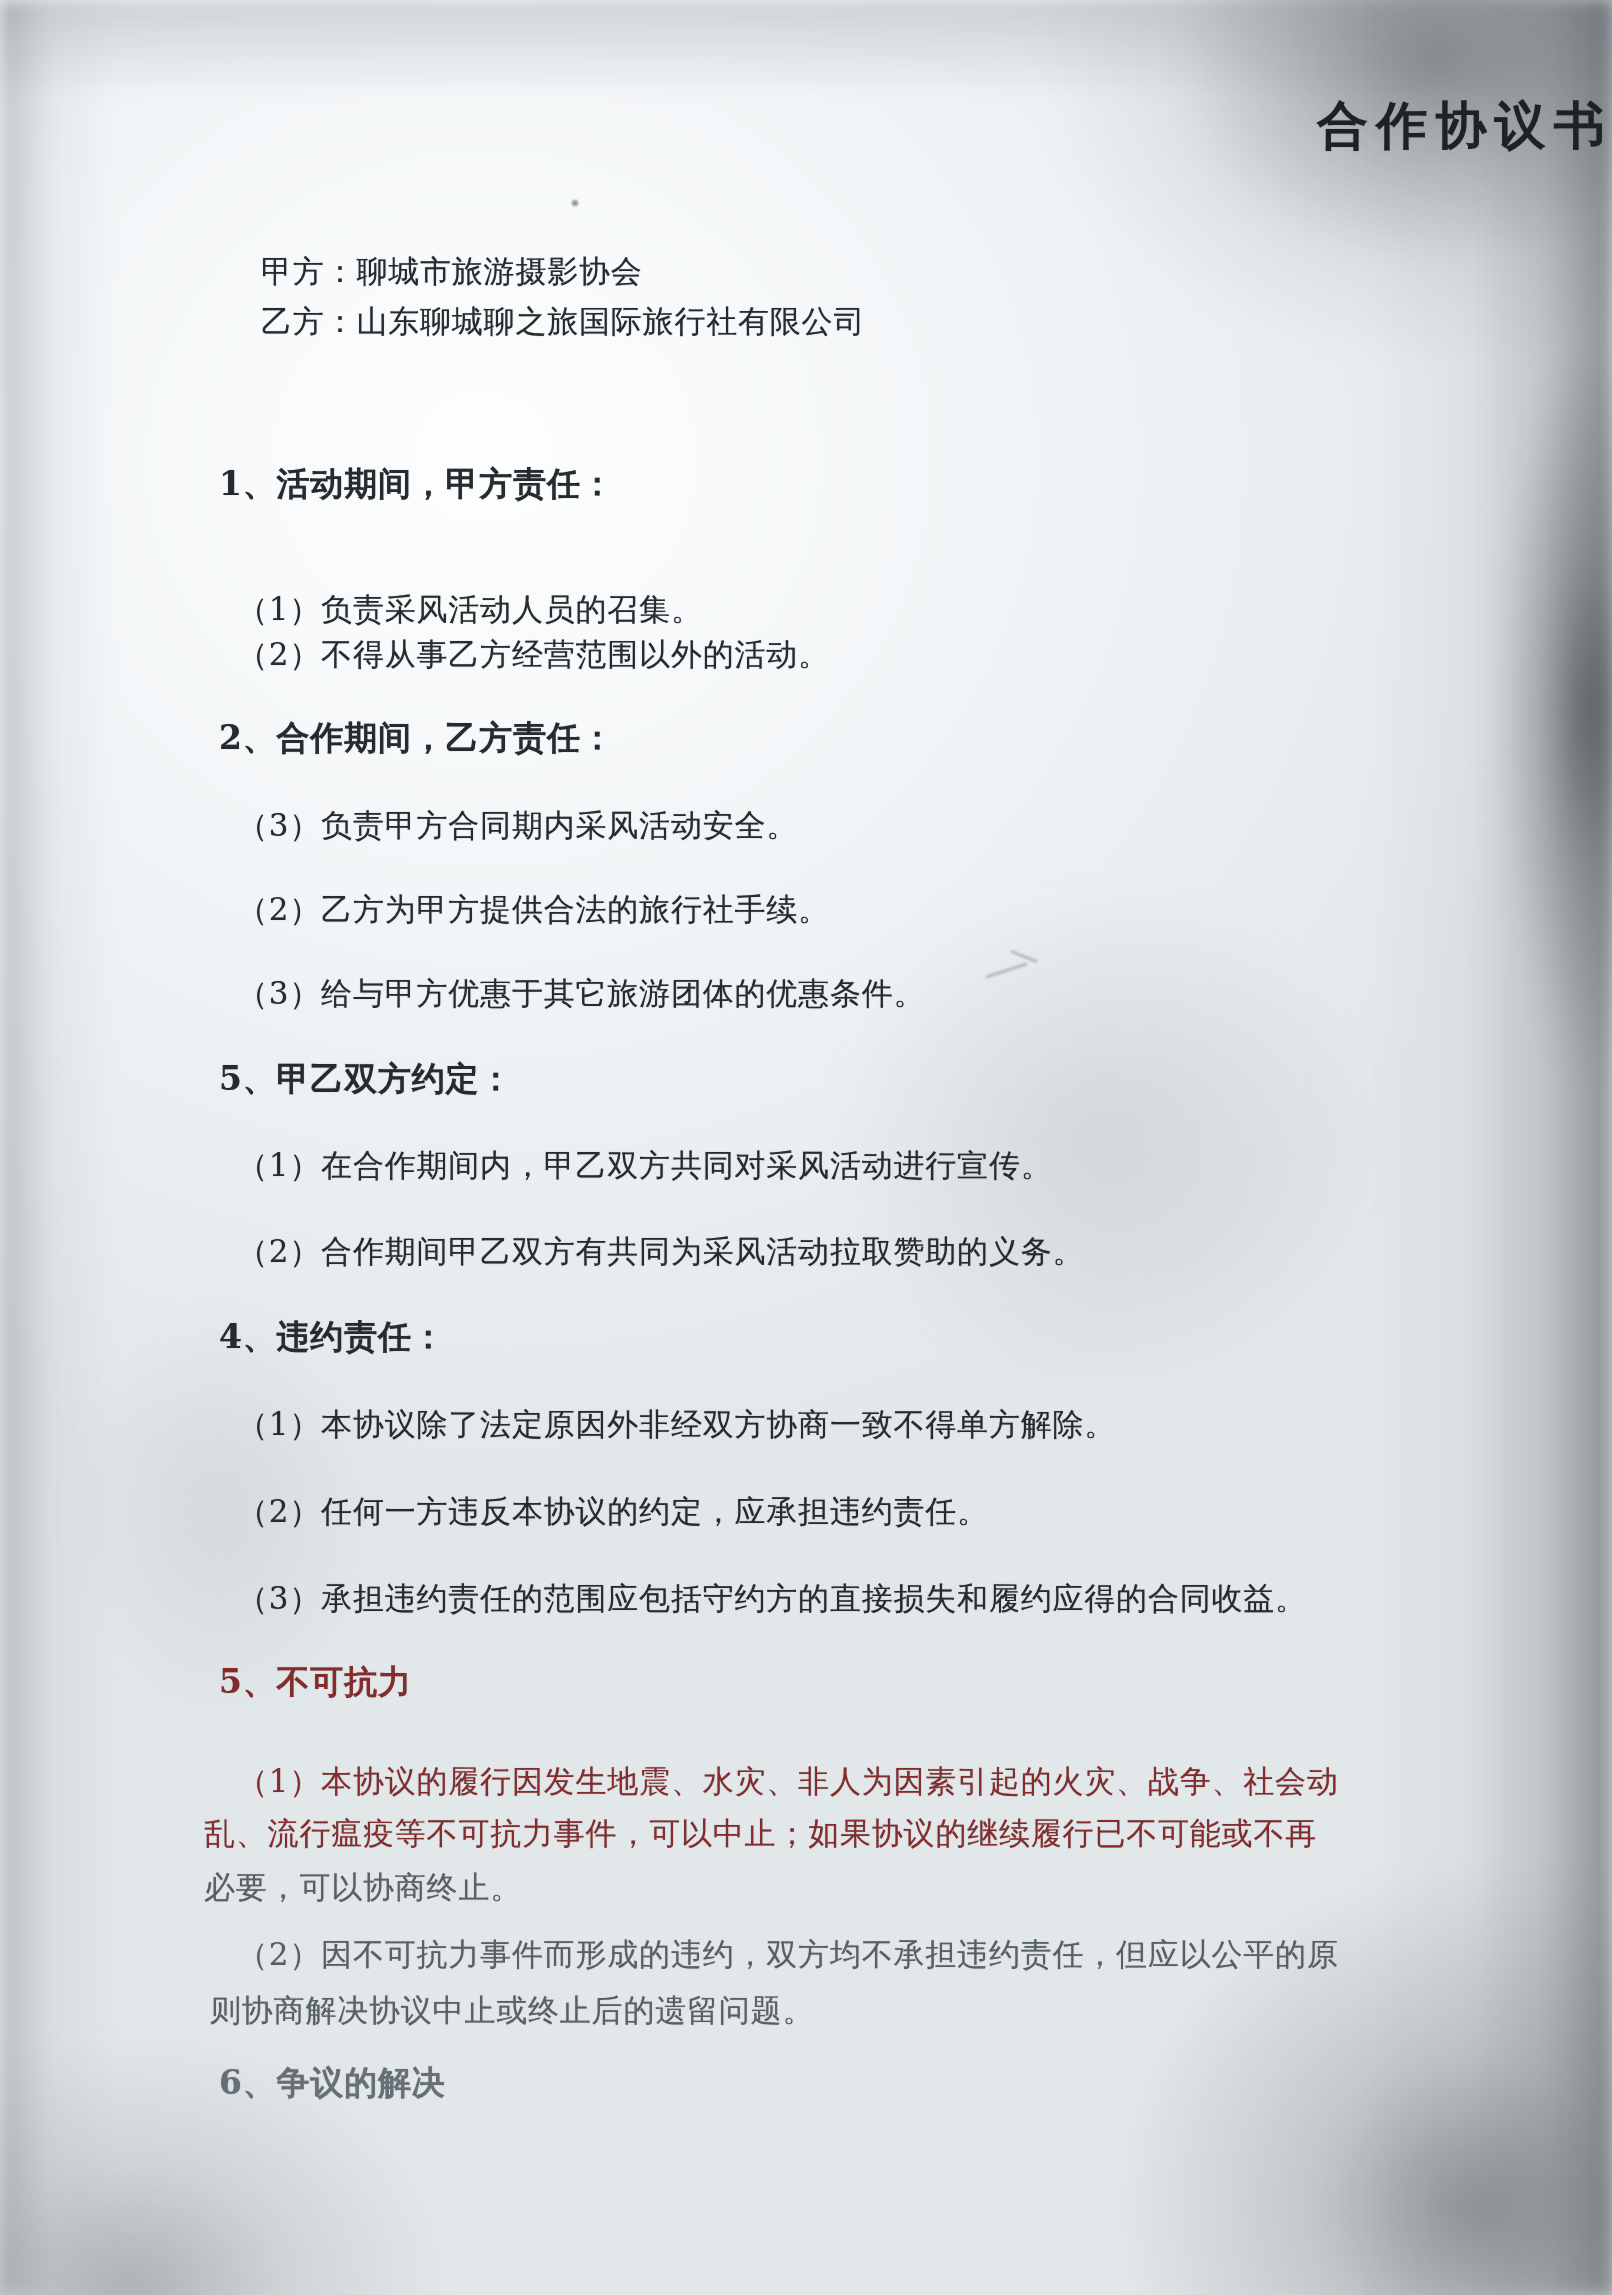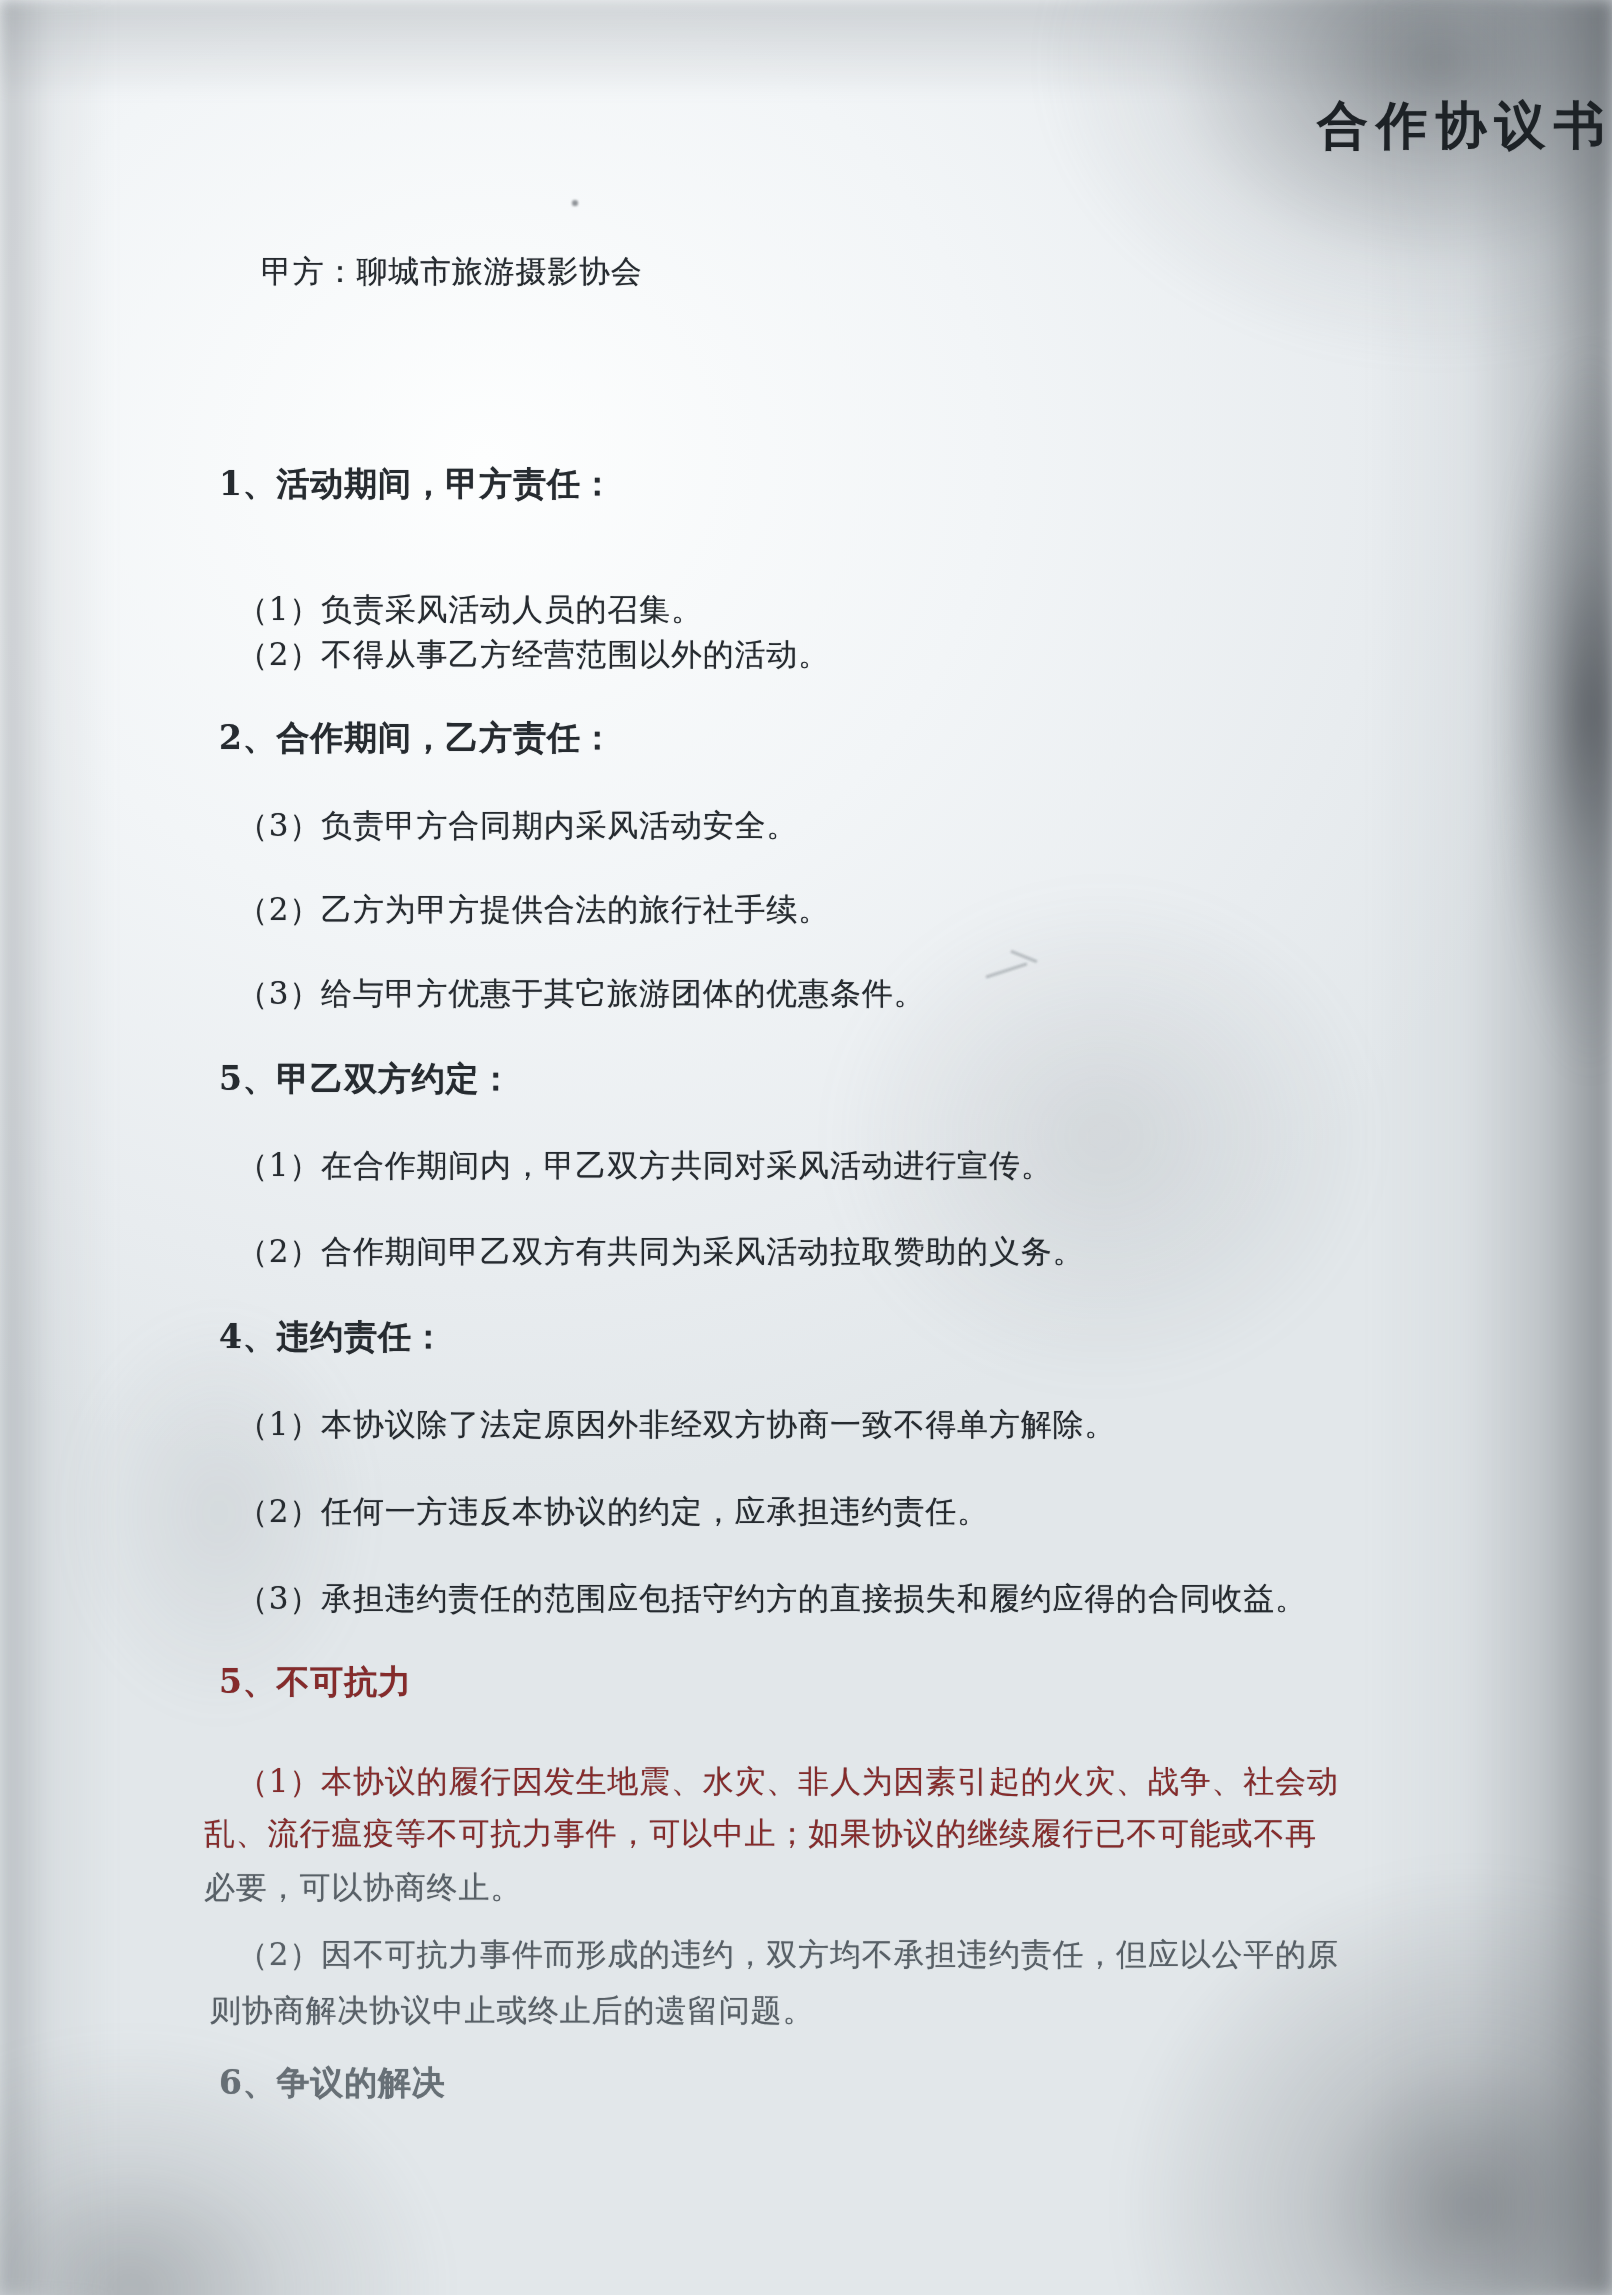--- a/index.html
+++ b/index.html
@@ -178,20 +178,21 @@
   <div class="doc">
 
     <div class="title ink">合作协议书</div>
 
     <div class="dot" style="top:200px; left:572px;"></div>
     <div class="scratch" style="top:969px; left:985px; width:43px; height:3.3px; transform:rotate(-18deg);"></div>
     <div class="scratch" style="top:955px; left:1010px; width:28px; height:2.5px; transform:rotate(22deg);"></div>
 
     <div class="body-block parties ink">
       <p>甲方：聊城市旅游摄影协会</p>
+      <p>乙方：山东聊城聊之旅国际旅行社有限公司</p>
     </div>
 
     <div class="body-block intro ink">
     </div>
 
     <div class="clause">
       <div class="heading ink" style="top:462px;">1、活动期间，甲方责任：</div>
       <div class="item ink" style="top:544px;margin-top:41px;">（1）负责采风活动人员的召集。</div>
       <div class="item ink" style="top:630px;">（2）不得从事乙方经营范围以外的活动。</div>
     </div>

